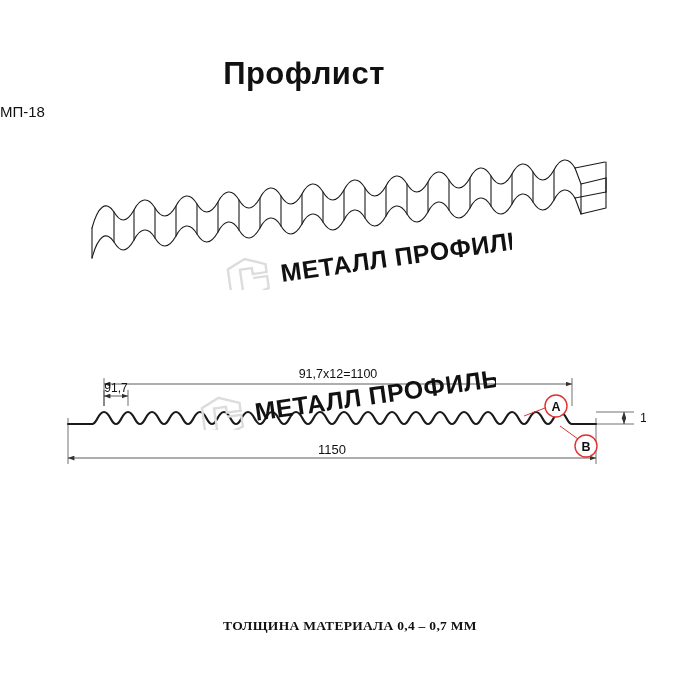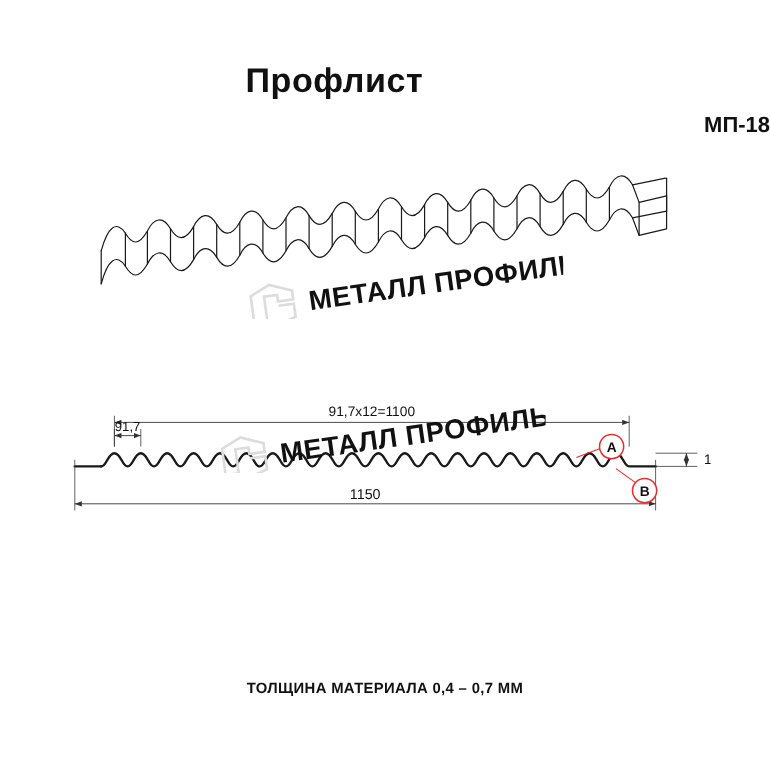--- a/index.html
+++ b/index.html
@@ -29,35 +29,36 @@
     font-size: 31px;
     font-weight: bold;
     letter-spacing: 0.5px;
     color: #111111;
   }
   .subtitle {
     position: absolute;
     top: 103px;
     left: 0;
     width: 700px;
-    text-align: right;
-    font-size: 20px;
-    font-weight: bold;
+    text-align: left;
+    font-size: 15px;
+    font-weight: normal;
     color: #111111;
   }
   .footer {
     position: absolute;
     top: 618px;
     left: 0;
     width: 700px;
     text-align: center;
     font-size: 13.5px;
     font-weight: bold;
     letter-spacing: 0.3px;
     color: #111111;
+    font-family: Liberation Serif, serif;
   }
   .iso-wrap {
     position: absolute;
     top: 140px;
     left: 50px;
     width: 600px;
     height: 160px;
   }
   .draw-wrap {
     position: absolute;

